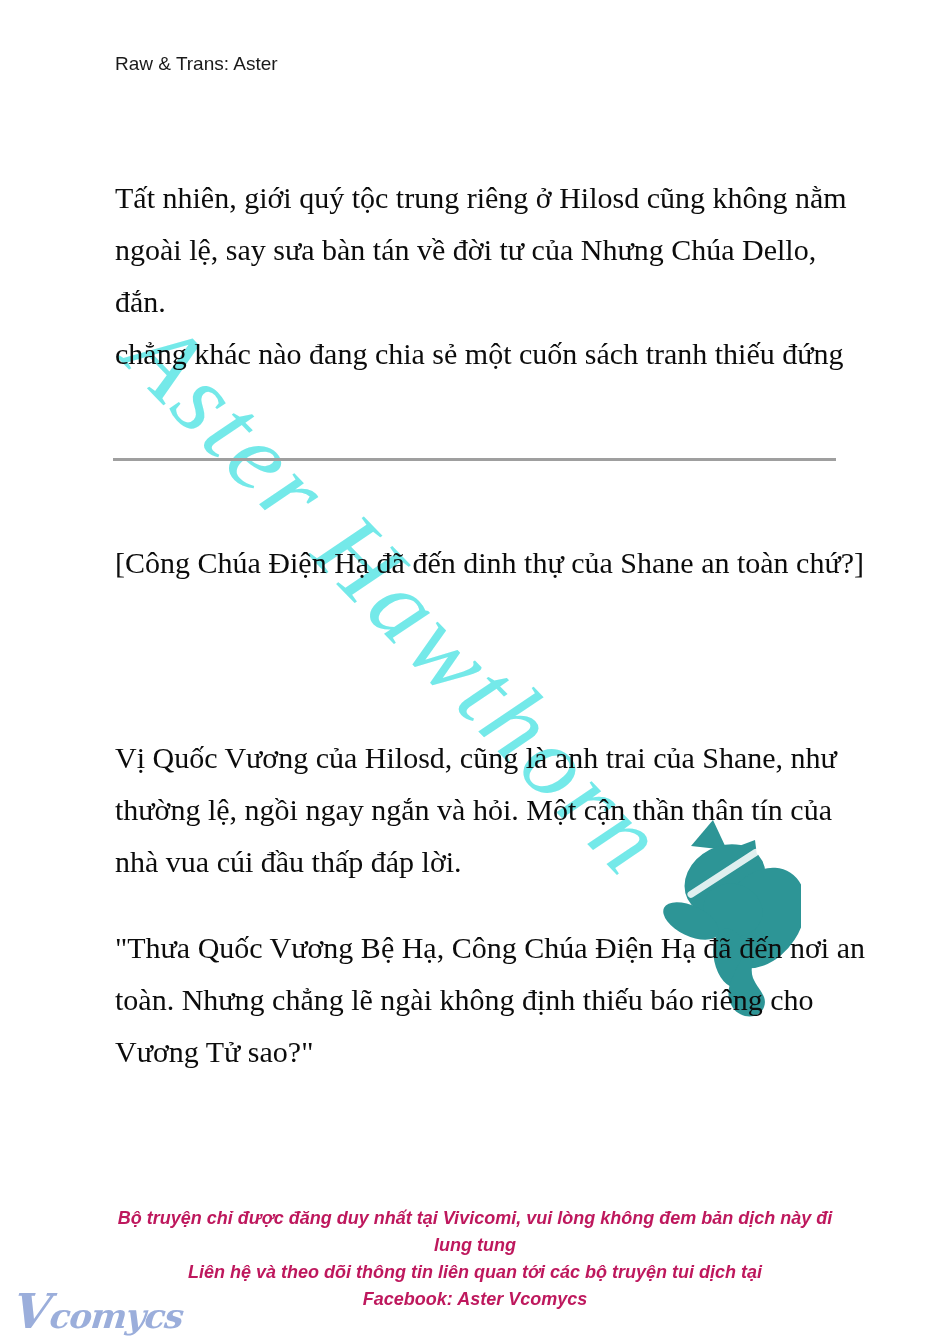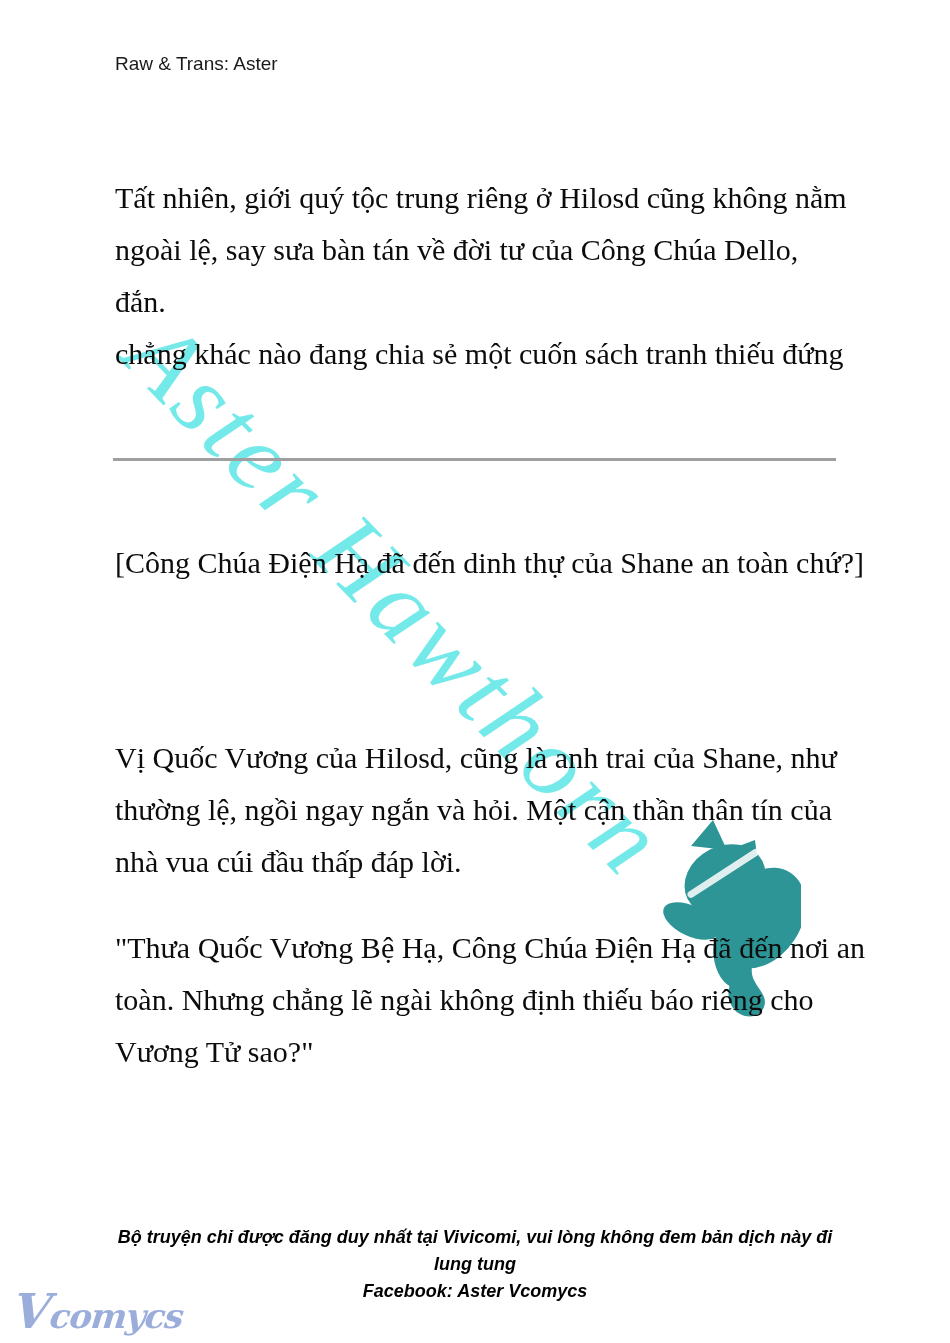--- a/index.html
+++ b/index.html
@@ -73,21 +73,21 @@
 <body>
 
 <div class="page">
 
   <div class="credit">Raw &amp; Trans: Aster</div>
 
   <div class="watermark" style="color: rgb(109, 232, 232);">Aster Hawthorn</div>
 
   <div class="para p1">
       <div class="line">Tất nhiên, giới quý tộc trung riêng ở Hilosd cũng không nằm</div>
-      <div class="line">ngoài lệ, say sưa bàn tán về đời tư của Công Chúa Dello,</div>
+      <div class="line">ngoài lệ, say sưa bàn tán về đời tư của Nhưng Chúa Dello,</div>
       <div class="line">đắn.</div>
       <div class="line">chẳng khác nào đang chia sẻ một cuốn sách tranh thiếu đứng</div>
     </div>
 
   <div class="divider" style="background: rgb(159, 159, 159);"></div>
 
   <div class="para p2">
       <div class="line">[Công Chúa Điện Hạ đã đến dinh thự của Shane an toàn chứ?]</div>
     </div>
 
@@ -121,20 +121,21 @@
 
         <ellipse cx="68" cy="140" rx="17" ry="30" transform="rotate(-12 68 140)"></ellipse>
 
         <path d="M88 122 C 72 156, 58 172, 70 190 C 78 201, 96 202, 101 189 C 105 178, 95 172, 90 160 C 86 149, 92 136, 98 126 Z"></path>
       </g>
 
       <rect x="18" y="52" width="84" height="7" rx="3.5" transform="rotate(-33 60 55)" fill="#ffffff" opacity="0.85"></rect>
     </svg>
   </div>
 
-  <div class="footer" style="color: #000000; margin-top: 19px;">
+  <div class="footer" style="color: #be185d;">
       <div class="line">Bộ truyện chỉ được đăng duy nhất tại Vivicomi, vui lòng không đem bản dịch này đi lung tung</div>
+      <div class="line">Liên hệ và theo dõi thông tin liên quan tới các bộ truyện tui dịch tại</div>
       <div class="line">Facebook: Aster Vcomycs</div>
     </div>
 
   <div class="logo" style="color: rgb(155, 174, 219);">Vcomycs</div>
 
 </div>
 
 </body></html>

